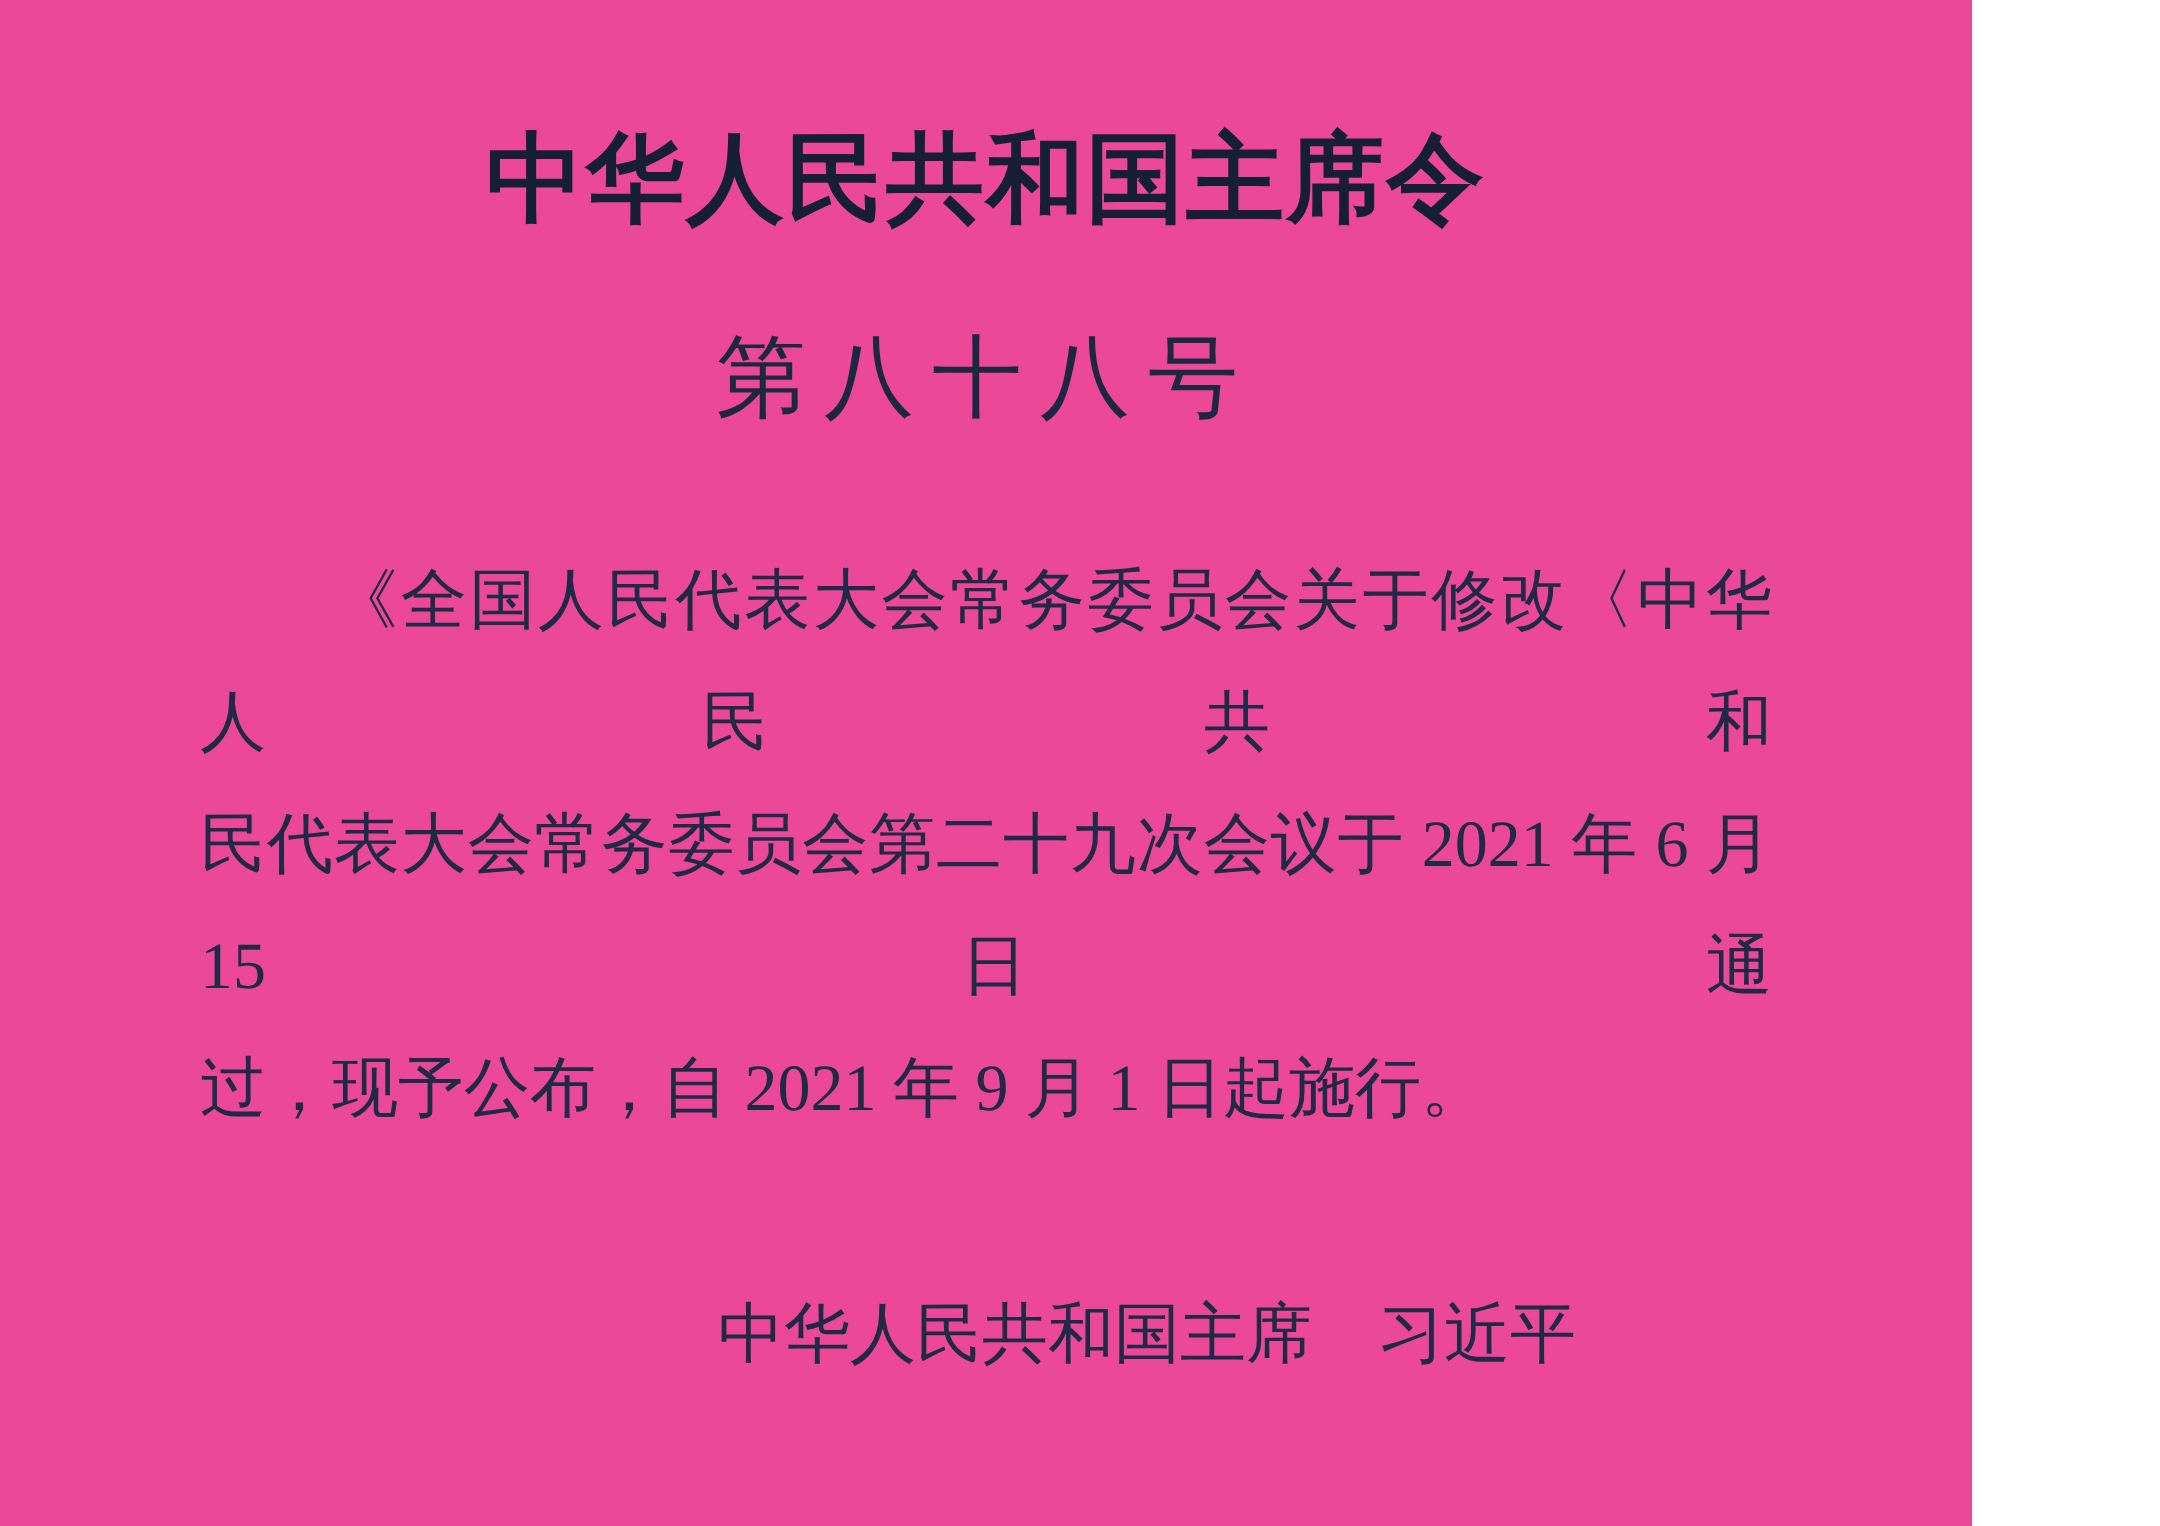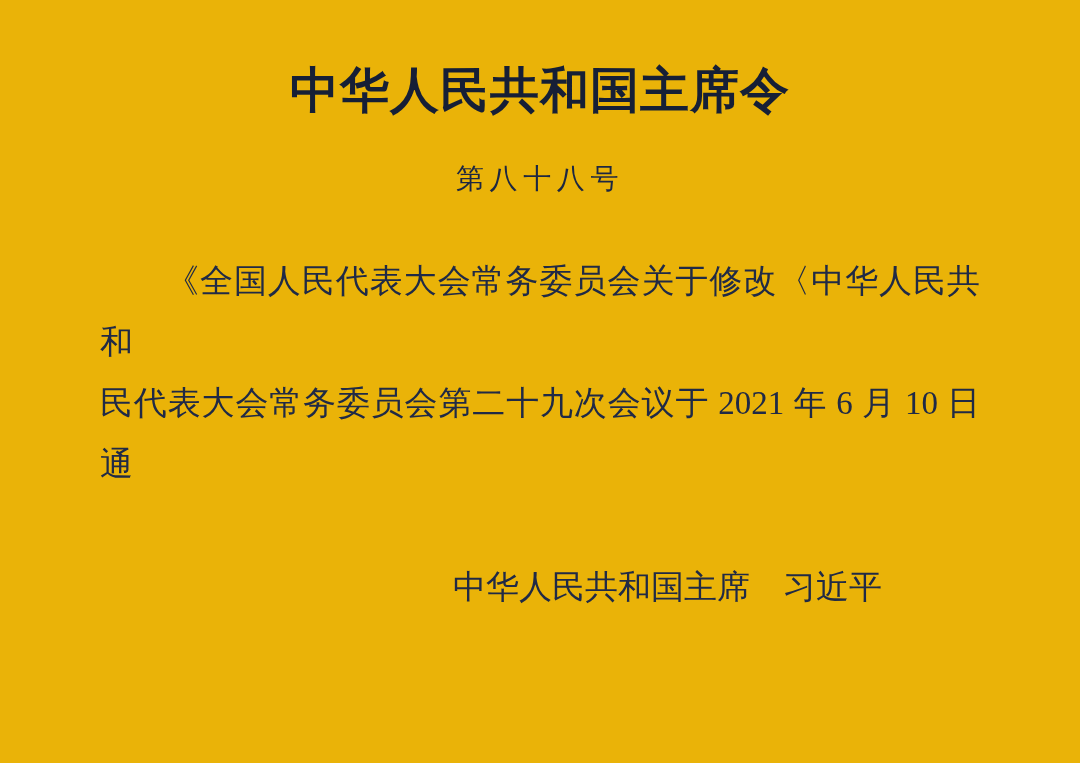--- a/index.html
+++ b/index.html
@@ -2,44 +2,44 @@
 <html><head>
 <meta charset="utf-8">
 <style>
   html, body {
     margin: 0;
     padding: 0;
     background: #ffffff;
   }
   .page {
     position: relative;
-    width: 1080px;
+    width: 986px;
     height: 763px;
-    background: #eab308;
+    background: #ec4899;
     overflow: hidden;
     font-family: "Liberation Serif", serif;
     color: #202a46;
   }
   .doc-title {
     margin: 0;
     padding-top: 62px;
     text-align: center;
     font-family: "Liberation Sans", sans-serif;
     font-weight: 700;
     font-size: 49px;
     line-height: 1.15;
     letter-spacing: 1px;
     color: #161f36;
   }
   .order-no {
     margin: 1px;
     margin-top: 44px;
     text-align: center;
     font-weight: 400;
-    font-size: 28px;
+    font-size: 45px;
     line-height: 1.2;
     letter-spacing: 0.2em;
     color: #1d2742;
   }
   .doc-body {
     margin: 55px 100px 0 100px;
     font-size: 33px;
     line-height: 61px;
     color: #202a46;
   }
@@ -68,18 +68,19 @@
 <body>
 
 <div class="page">
 
   <h1 class="doc-title">中华人民共和国主席令</h1>
 
   <h2 class="order-no">第八十八号</h2>
 
   <div class="doc-body">
     <div class="body-line stretch indent">《全国人民代表大会常务委员会关于修改〈中华人民共和</div>
-    <div class="body-line stretch">民代表大会常务委员会第二十九次会议于 2021 年 6 月 10 日通</div>
+    <div class="body-line stretch">民代表大会常务委员会第二十九次会议于 2021 年 6 月 15 日通</div>
+    <div class="body-line">过，现予公布，自 2021 年 9 月 1 日起施行。</div>
   </div>
 
   <div class="signature-line">中华人民共和国主席　习近平</div>
 
 </div>
 
 </body></html>

